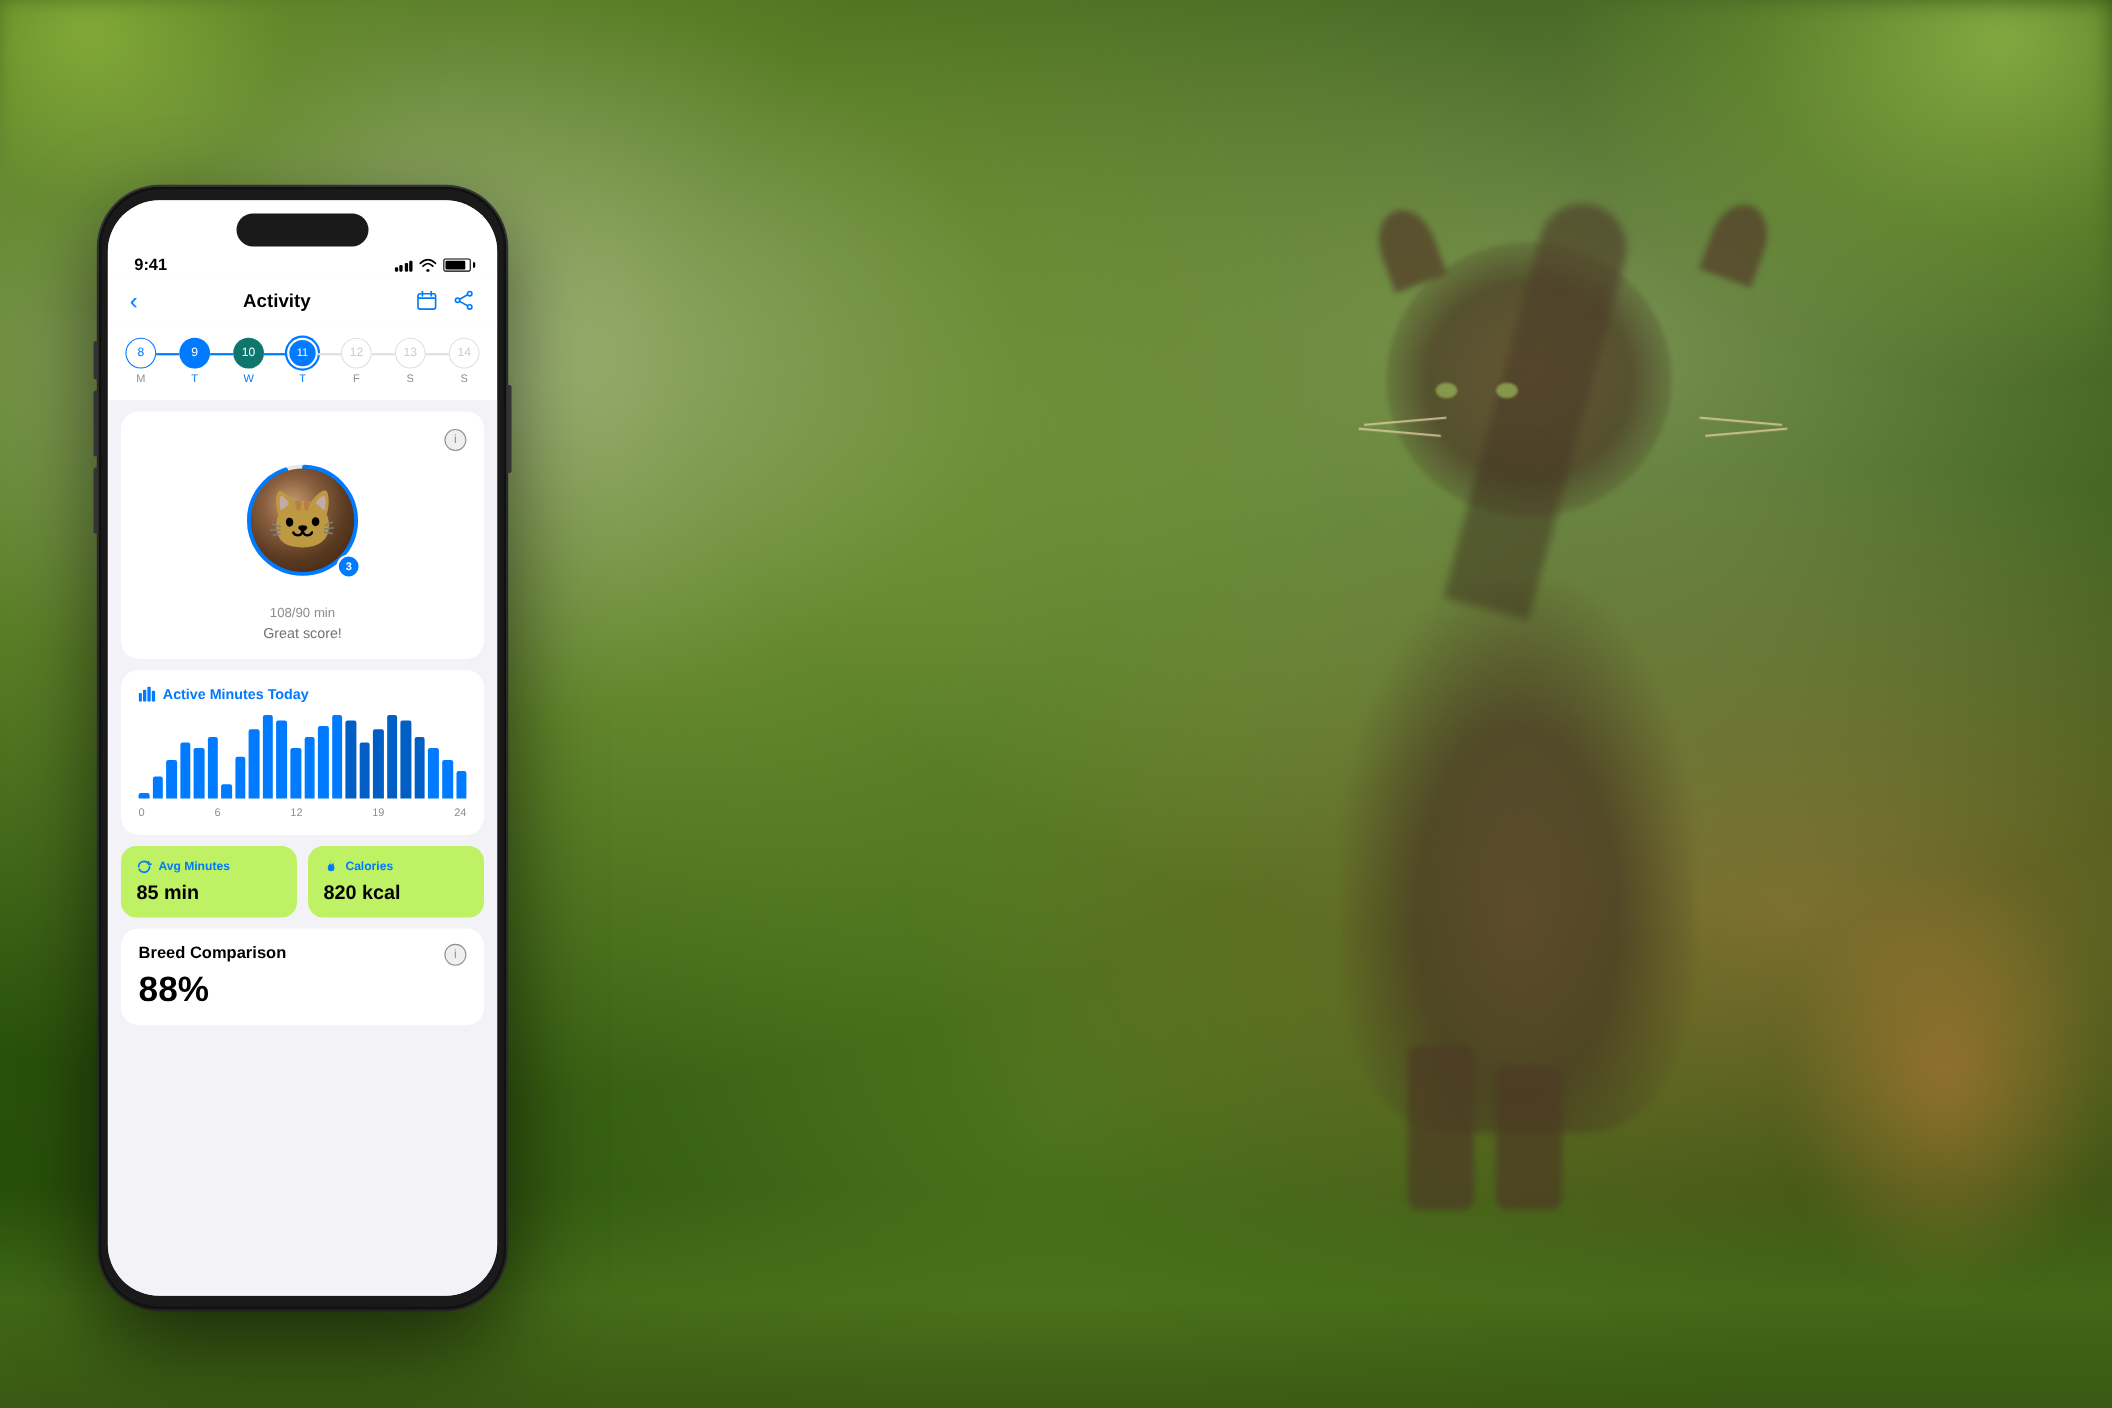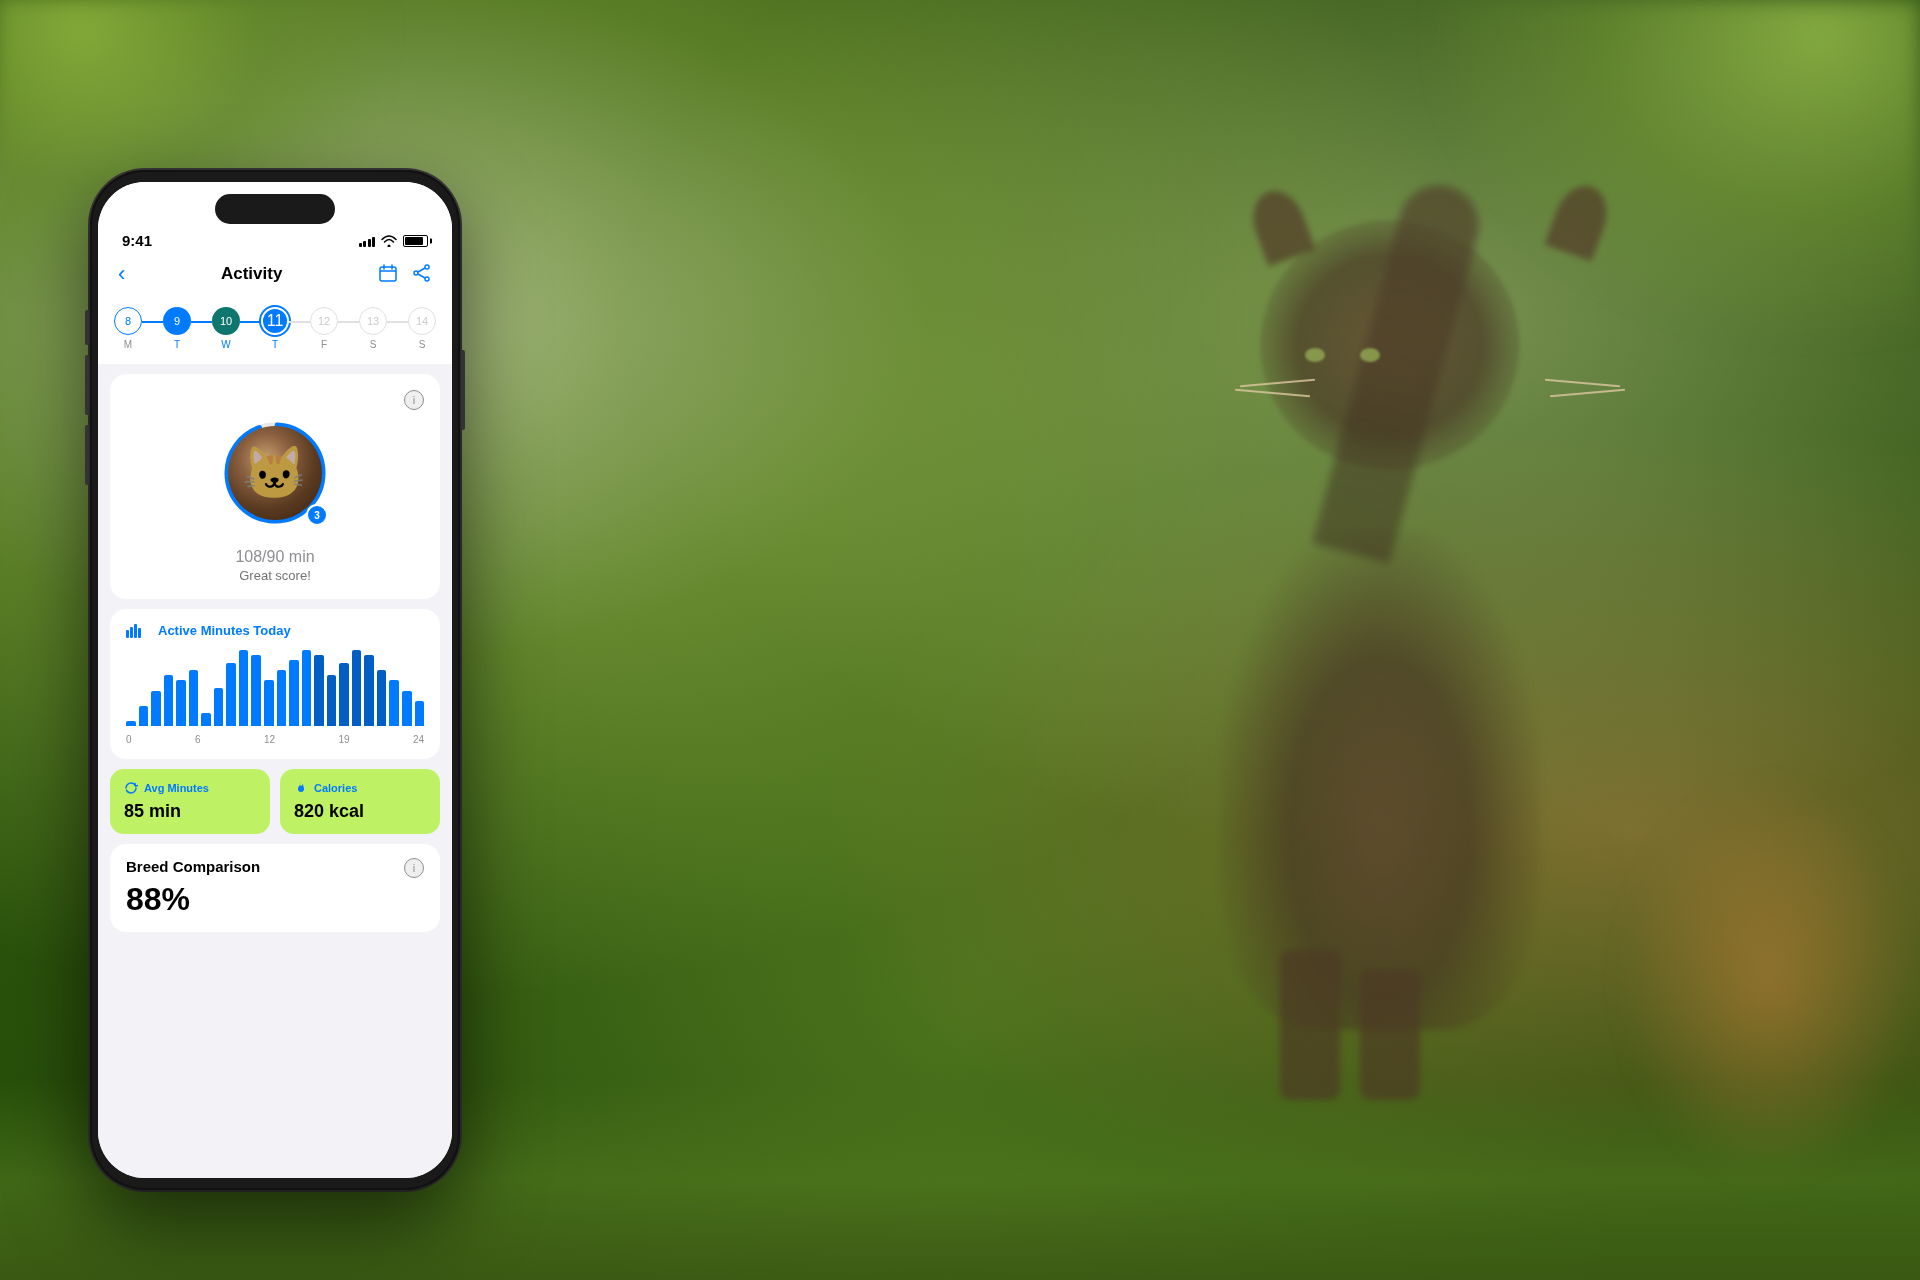--- a/index.html
+++ b/index.html
@@ -286,21 +286,21 @@
     }
 
     .score-text {
       font-size: 24px;
       font-weight: 700;
       color: #000;
       margin-bottom: 2px;
     }
 
     .score-text span {
-      font-size: 16px;
+      font-size: 12px;
       font-weight: 400;
       color: #8e8e93;
     }
 
     .score-label {
       font-size: 13px;
       color: #737373;
     }
 
     
@@ -311,21 +311,21 @@
       padding: 14px 16px;
     }
 
     .chart-title {
       font-size: 13px;
       font-weight: 600;
       color: #007AFF;
       margin-bottom: 12px;
       display: flex;
       align-items: center;
-      gap: 16px;
+      gap: 6px;
     }
 
     .chart-area {
       height: 80px;
       display: flex;
       align-items: flex-end;
       gap: 3px;
       padding-bottom: 4px;
       position: relative;
     }
@@ -532,21 +532,21 @@
           <div style="flex:1;height:2px;background:#007AFF;margin-bottom:14px;"></div>
 
           <div class="day-item">
             <div class="day-circle connected">10</div>
             <span class="day-label" style="color:#007AFF;">W</span>
           </div>
 
           <div style="flex:1;height:2px;background:#007AFF;margin-bottom:14px;"></div>
 
           <div class="day-item">
-            <div class="day-circle" style="background:#007AFF;color:white;border:2px solid white;box-shadow:0 0 0 2px #007AFF;font-size:16px;">11</div>
+            <div class="day-circle" style="background:#007AFF;color:white;border:2px solid white;box-shadow:0 0 0 2px #007AFF;font-size:10px;">11</div>
             <span class="day-label" style="color:#007AFF;">T</span>
           </div>
 
           <div style="flex:1;height:2px;background:#e0e0e0;margin-bottom:14px;"></div>
 
           <div class="day-item">
             <div class="day-circle inactive">12</div>
             <span class="day-label">F</span>
           </div>
 

